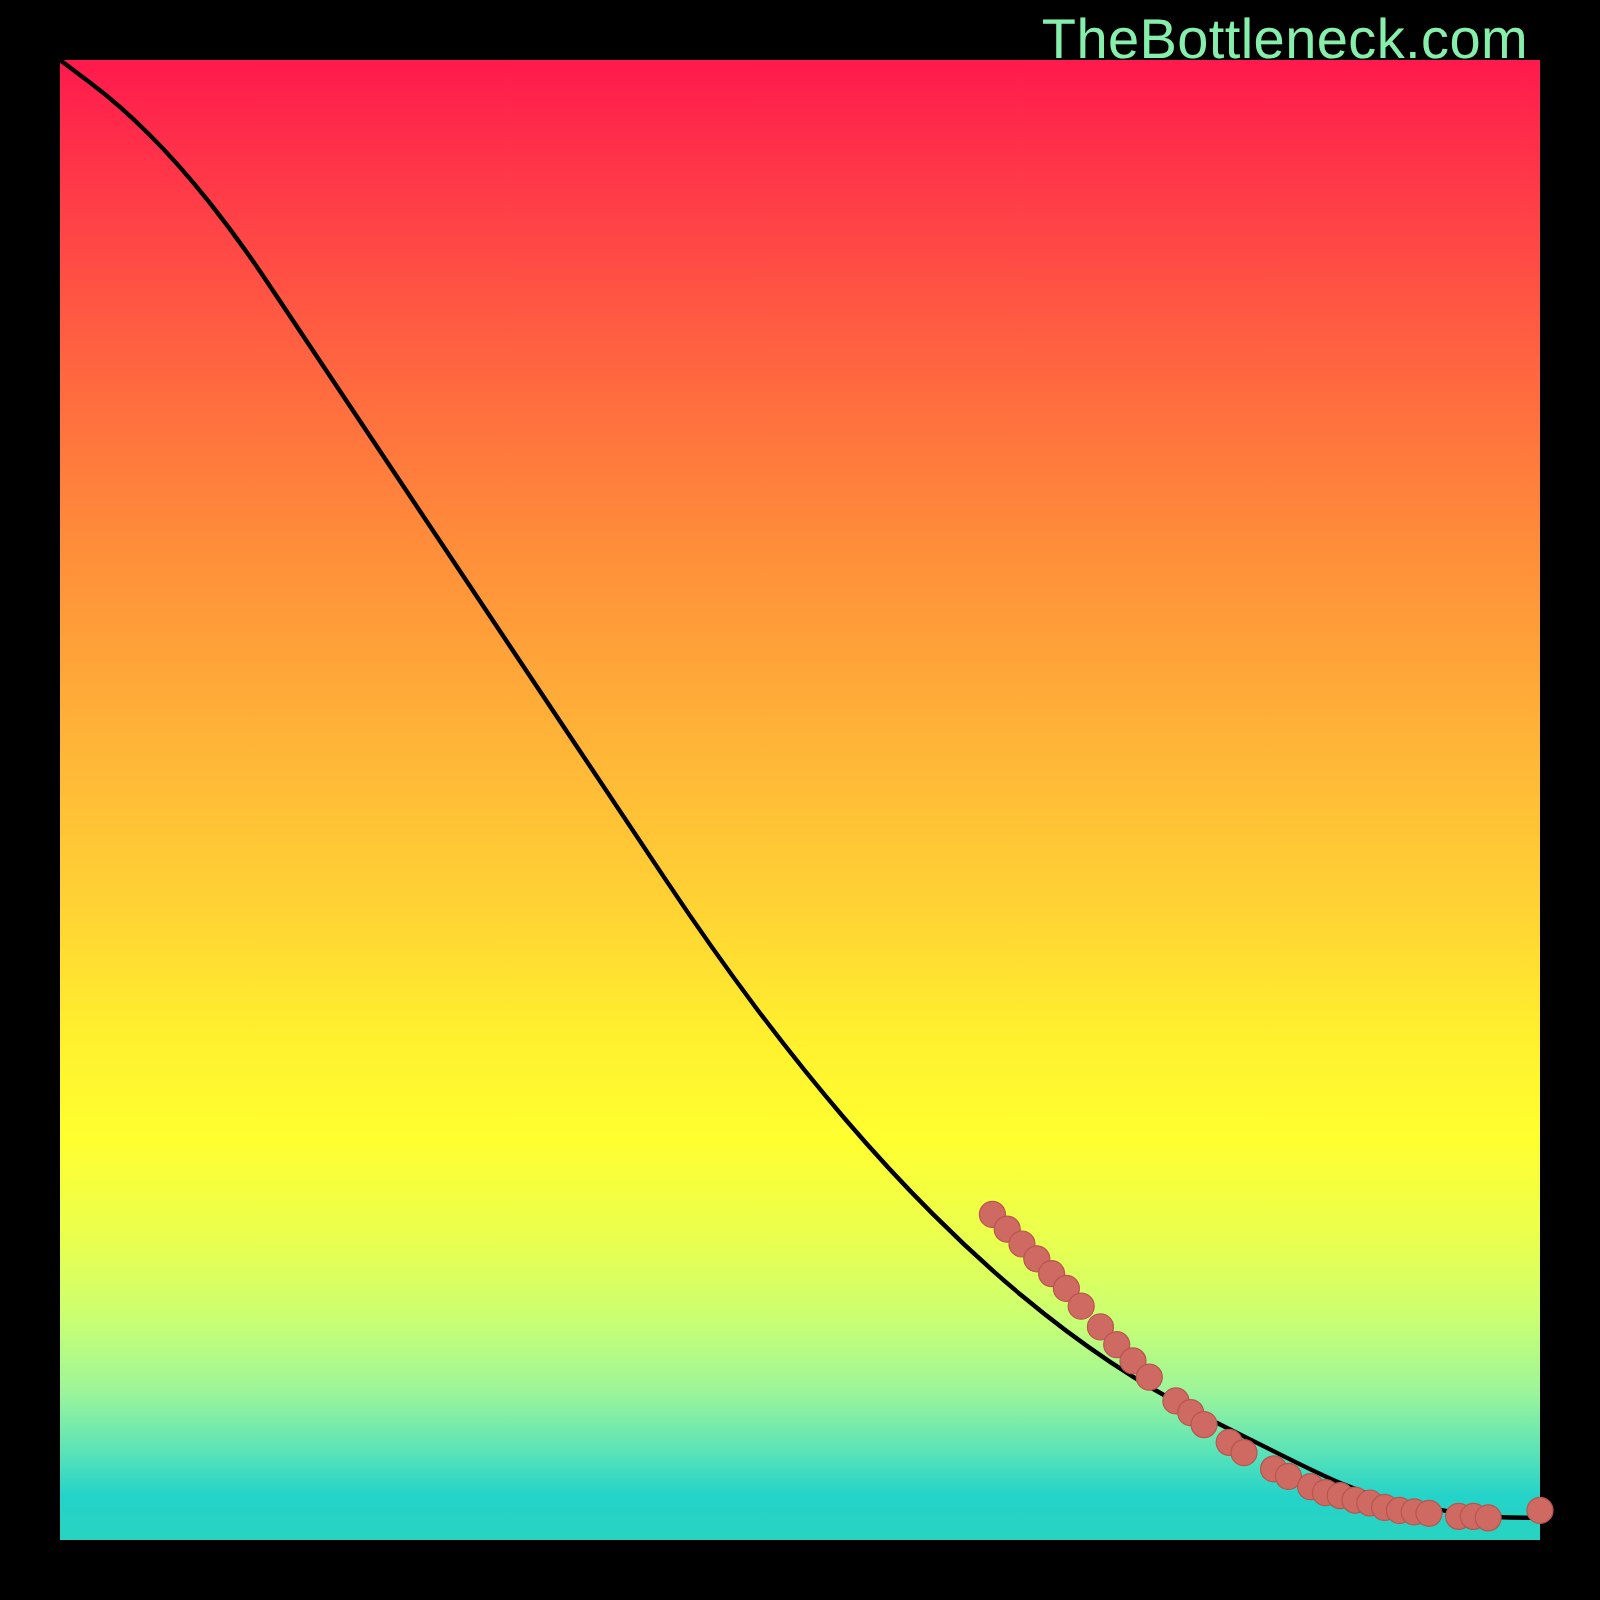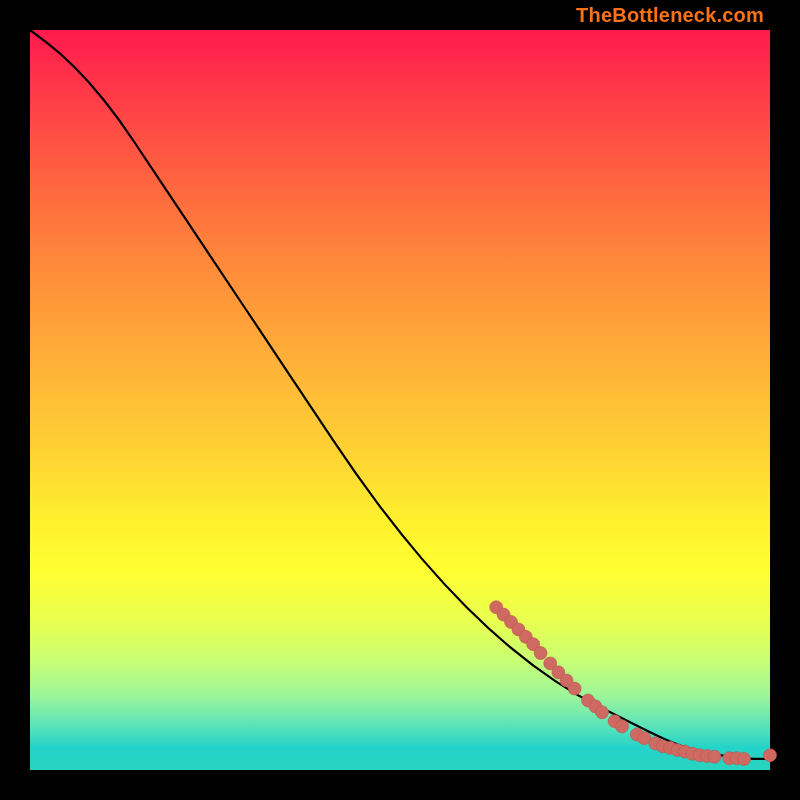--- a/index.html
+++ b/index.html
@@ -32,23 +32,23 @@
       #9cf59a 90%,
       #5be3b8 94%,
       #24d3c9 97%,
       #28d3c0 100%
     );
   }
   .watermark {
     position: absolute;
     top: 4px;
     right: 36px;
-    color: #f97316;
-    font-size: 20px;
-    font-weight: 700;
+    color: #86efac;
+    font-size: 28px;
+    font-weight: 400;
     letter-spacing: 0.2px;
     user-select: none;
   }
   svg.plot {
     position: absolute;
     left: 0;
     top: 0;
     width: 740px;
     height: 740px;
     overflow: visible;

